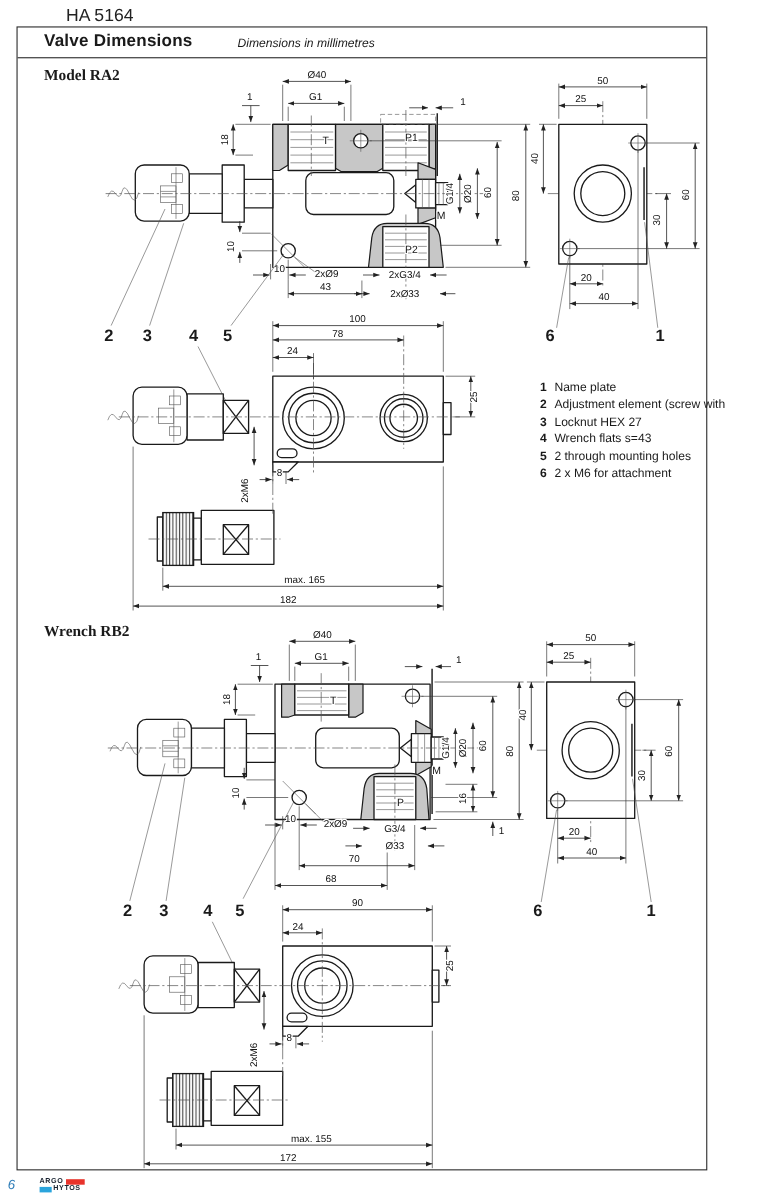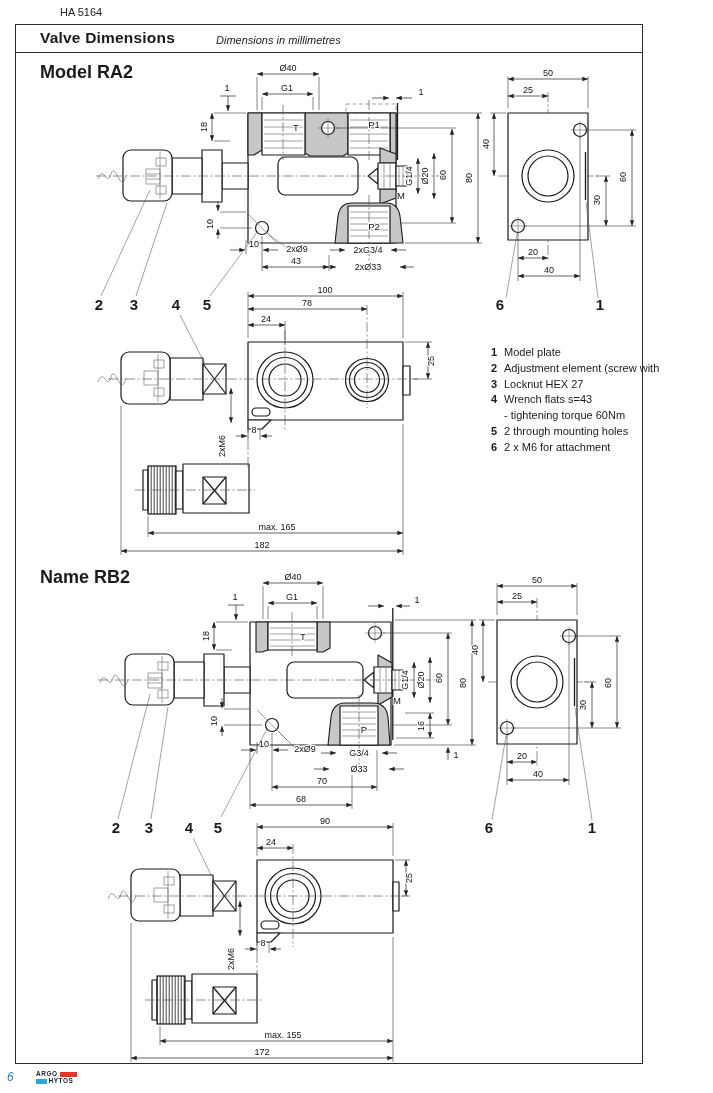--- a/index.html
+++ b/index.html
@@ -1,23 +1,23 @@
 <!DOCTYPE html>
 <html><head>
 <meta charset="utf-8">
 <style>
   html,body{margin:0;padding:0;background:#fff;}
   .page{position:relative;width:713px;height:1093px;background:#fff;overflow:hidden;
         font-family:"Liberation Sans",sans-serif;color:#1a1a1a;}
-  .docnum{position:absolute;left:28px;top:6px;font-size:11px;color:#222;padding-left:32px;}
+  .docnum{position:absolute;left:28px;top:6px;font-size:16px;color:#222;padding-left:32px;}
   .frame{position:absolute;left:15px;top:24px;width:628px;height:1040px;border:1.4px solid #2a2a2a;box-sizing:border-box;}
   .titlebar{position:absolute;left:0;top:0;width:100%;height:28px;border-bottom:1.4px solid #2a2a2a;box-sizing:border-box;}
   .title{position:absolute;left:24px;top:4px;font-size:15.5px;font-weight:bold;letter-spacing:.2px;}
   .subtitle{position:absolute;left:200px;top:9px;font-size:11px;font-style:italic;}
-  .model-label{position:absolute;font-size:18px;font-weight:bold;}
+  .model-label{position:absolute;font-size:14px;font-weight:bold;font-family:Liberation Serif, serif;}
   svg{position:absolute;overflow:visible;}
   svg text{font-family:"Liberation Sans",sans-serif;}
   .ol{fill:none;stroke:#1a1a1a;stroke-width:1.2;stroke-linejoin:round;}
   .olw{fill:#ffffff;stroke:#1a1a1a;stroke-width:1.2;stroke-linejoin:round;}
   .gray{fill:#c7c7c7;stroke:#1a1a1a;stroke-width:1.1;stroke-linejoin:round;}
   .thin{stroke:#555;stroke-width:.55;fill:none;}
   .cl{stroke:#555;stroke-width:.65;fill:none;stroke-dasharray:10 2.5 2 2.5;}
   .dim{stroke:#222;stroke-width:.7;fill:none;}
   .ext{stroke:#333;stroke-width:.6;fill:none;}
   .dt{font-size:9px;fill:#111;text-anchor:middle;paint-order:stroke;stroke:#fff;stroke-width:2.4px;stroke-linejoin:round;}
@@ -40,21 +40,21 @@
   <div class="docnum">HA 5164</div>
 
   <div class="frame">
     <div class="titlebar">
       <span class="title">Valve Dimensions</span>
       <span class="subtitle">Dimensions in millimetres</span>
     </div>
   </div>
 
   <div class="model-label" style="left:40px;top:62px;">Model RA2</div>
-  <div class="model-label" style="left:40px;top:567px;">Name RB2</div>
+  <div class="model-label" style="left:40px;top:567px;">Wrench RB2</div>
 
   <svg style="left:88px;top:60px;" width="560" height="505" viewBox="88 60 560 505">
     <defs>
       <marker id="ar1" viewBox="0 0 10 10" refX="9" refY="5" markerWidth="9" markerHeight="9" orient="auto-start-reverse">
         <path d="M0,1.6 L9,5 L0,8.4 z" fill="#222"></path>
       </marker>
       <pattern id="kn1" width="3" height="4" patternUnits="userSpaceOnUse">
         <rect width="3" height="4" fill="#fff"></rect>
           <line x1="1.2" y1="0" x2="1.2" y2="4" stroke="#444" stroke-width="1"></line>
       </pattern>
@@ -304,37 +304,33 @@
       <text class="dt" x="277" y="530">max. 165</text>
       <line class="ext" x1="121" y1="406" x2="121" y2="555"></line>
       <line class="dim" x1="121" y1="551" x2="403" y2="551" marker-start="url(#ar1)" marker-end="url(#ar1)"></line>
       <text class="dt" x="262" y="548">182</text>
     </g>
   </svg>
 
   <div class="legend">
     <div class="lg-row">
         <span class="lg-num">1</span>
-        <span>Model plate</span>
+        <span>Name plate</span>
       </div>
     <div class="lg-row">
         <span class="lg-num">2</span>
         <span>Adjustment element (screw with</span>
       </div>
     <div class="lg-row">
         <span class="lg-num">3</span>
         <span>Locknut HEX 27</span>
       </div>
     <div class="lg-row">
         <span class="lg-num">4</span>
         <span>Wrench flats s=43</span>
-      </div>
-    <div class="lg-row">
-        <span class="lg-num"></span>
-        <span>- tightening torque 60Nm</span>
       </div>
     <div class="lg-row">
         <span class="lg-num">5</span>
         <span>2 through mounting holes</span>
       </div>
     <div class="lg-row">
         <span class="lg-num">6</span>
         <span>2 x M6 for attachment</span>
       </div>
   </div>

